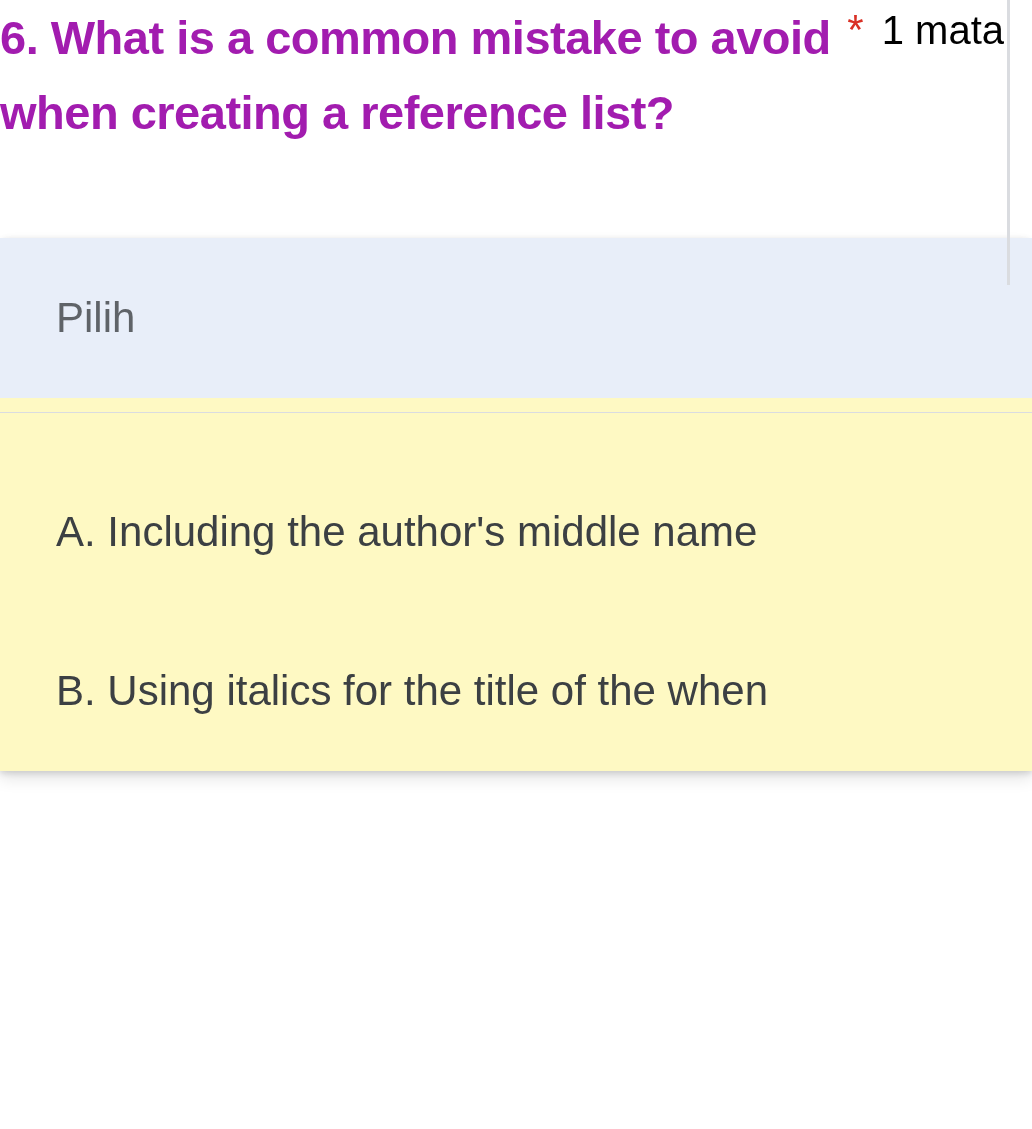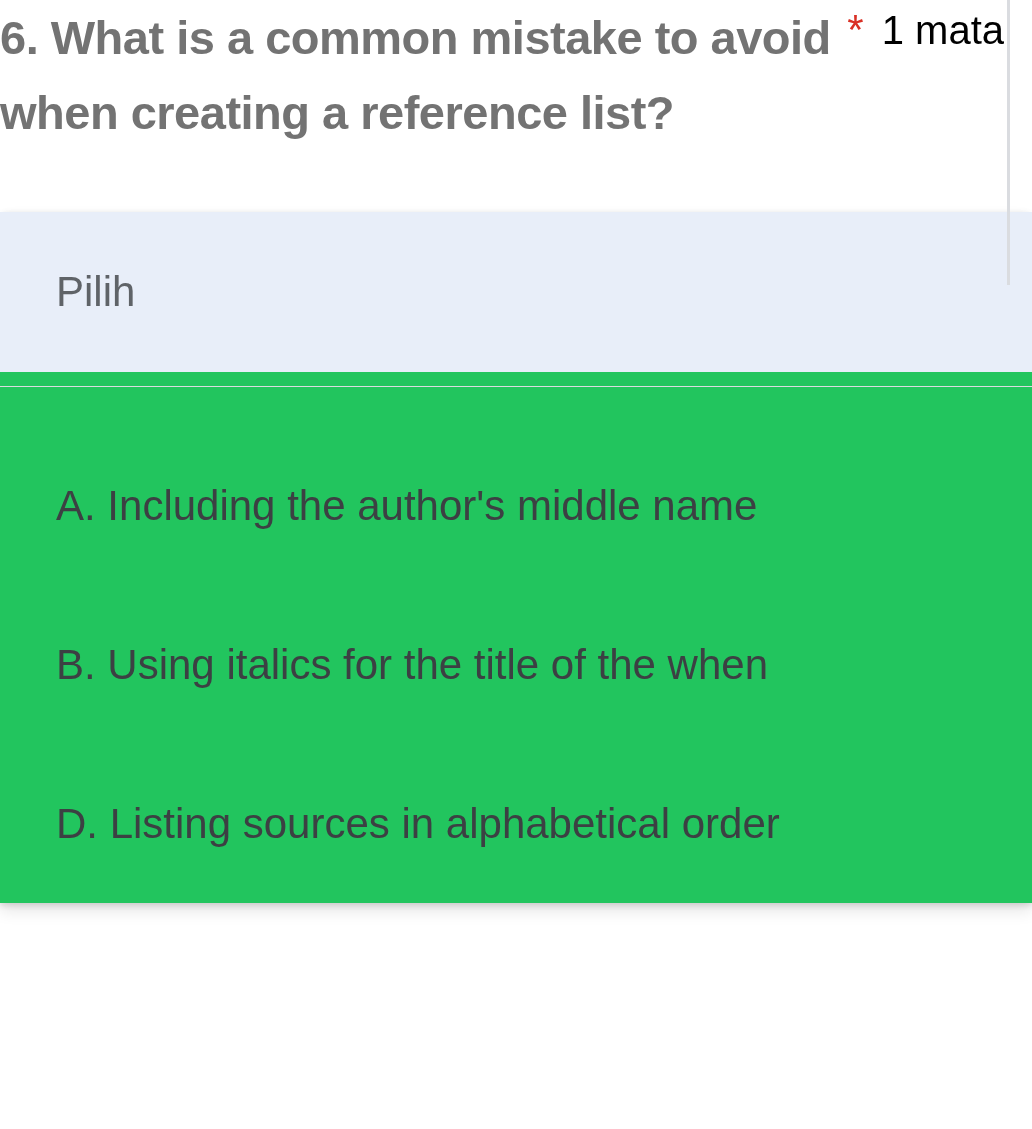--- a/index.html
+++ b/index.html
@@ -17,21 +17,21 @@
     }
     .question-header {
       padding: 0 0 40px 0;
       display: flex;
       align-items: flex-start;
       justify-content: space-between;
     }
     .question-text {
       font-size: 47px;
       font-weight: 700;
-      color: #737373;
+      color: #a21caf;
       line-height: 1.6;
       flex: 1;
       letter-spacing: -0.5px;
     }
     .points-wrapper {
       display: flex;
       align-items: baseline;
       gap: 18px;
       padding-top: 6px;
       padding-right: 28px;
@@ -48,25 +48,25 @@
     }
     .right-border {
       position: absolute;
       right: 22px;
       top: 0;
       width: 3px;
       height: 285px;
       background: #dadce0;
     }
     .dropdown-container {
-      margin-top: 22px;
+      margin-top: 48px;
       border-radius: 8px 8px 0 0;
       overflow: visible;
       box-shadow: 0 2px 6px rgba(0,0,0,0.15), 0 8px 16px rgba(0,0,0,0.1);
-      background: #22c55e;
+      background: #fef9c3;
     }
     .dropdown-selected {
       background: #e8eef9;
       padding: 56px 56px;
       font-size: 42px;
       color: #5f6368;
       font-weight: 400;
     }
     .dropdown-divider {
       height: 1px;
@@ -96,15 +96,14 @@
   </div>
 </div>
 <div class="right-border"></div>
 
 <div class="dropdown-container">
   <div class="dropdown-selected">Pilih</div>
   <div class="dropdown-divider"></div>
   <div class="dropdown-options">
     <div class="dropdown-option">A. Including the author's middle name</div>
     <div class="dropdown-option">B. Using italics for the title of the when</div>
-    <div class="dropdown-option">D. Listing sources in alphabetical order</div>
   </div>
 </div>
 
 </body></html>

